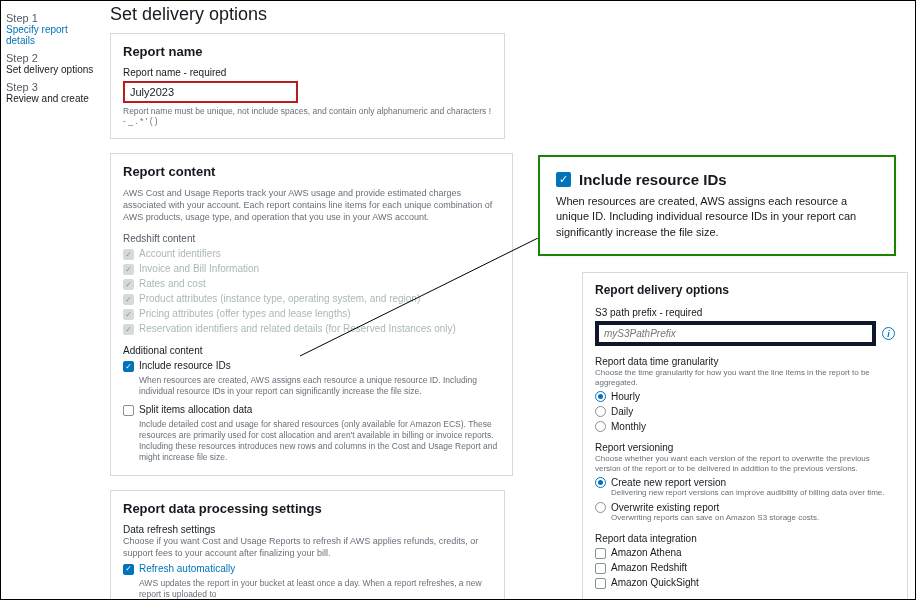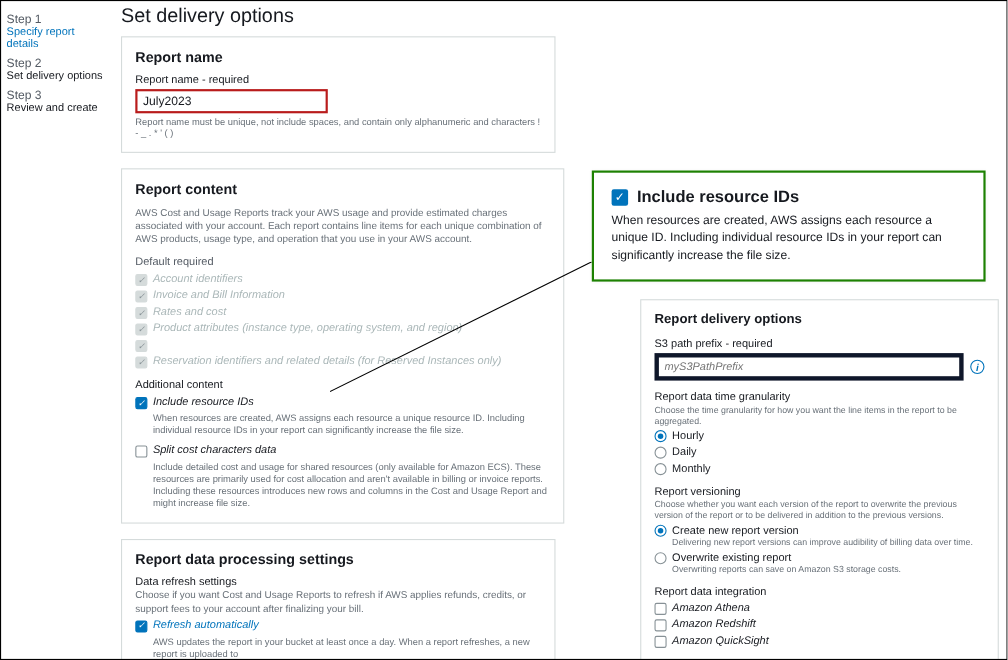--- a/index.html
+++ b/index.html
@@ -41,21 +41,21 @@
   .text-input {
     width: 175px;
     border:2px solid #b91c1c;
     padding:3px 5px;
     font-size:11px;
     color:#16191f;
   }
   .hint { font-size:8.5px; color:#687078; margin-top:3px; }
   .desc { font-size:9px; color:#687078; line-height:1.35; }
   .subhead { font-size:10px; color:#545b64; margin:10px 0 4px 0; }
-  .chk-row { display:flex; align-items:flex-start; gap:5px; margin:3px 0; font-size:10px;font-style:italic; }
+  .chk-row { display:flex; align-items:flex-start; gap:5px; margin:3px 0; font-size:10px; }
   .chk-row.disabled { color:#aab7b8; }
   .chk {
     width:11px; height:11px; border:1px solid #879196; border-radius:2px;
     display:inline-flex; align-items:center; justify-content:center;
     flex-shrink:0; margin-top:1px;
     background:#fff;
   }
   .chk.disabled { border-color:#d5dbdb; background:#f2f3f3; }
   .chk.checked { background:#0073bb; border-color:#0073bb; }
   .chk.checked::after { content:"✓"; color:#fff; font-size:8px; line-height:1; }
@@ -140,57 +140,58 @@
     <div class="panel" style="width:395px">
       <h2>Report name</h2>
       <div class="field-label">Report name - required</div>
       <input class="text-input" value="July2023" style="">
       <div class="hint">Report name must be unique, not include spaces, and contain only alphanumeric and characters ! - _ . * ' ( )</div>
     </div>
 
     <div class="panel" style="width:403px">
       <h2>Report content</h2>
       <div class="desc">AWS Cost and Usage Reports track your AWS usage and provide estimated charges associated with your account. Each report contains line items for each unique combination of AWS products, usage type, and operation that you use in your AWS account.</div>
-      <div class="subhead">Default required</div>
+      <div class="subhead">Redshift content</div>
       <div id="default-list">
           <div class="chk-row disabled">
             <span class="chk disabled checked"></span>
             <span>Account identifiers</span>
           </div>
           <div class="chk-row disabled">
             <span class="chk disabled checked"></span>
             <span>Invoice and Bill Information</span>
           </div>
           <div class="chk-row disabled">
             <span class="chk disabled checked"></span>
             <span>Rates and cost</span>
           </div>
           <div class="chk-row disabled">
             <span class="chk disabled checked"></span>
             <span>Product attributes (instance type, operating system, and region)</span>
           </div>
           <div class="chk-row disabled">
             <span class="chk disabled checked"></span>
+            <span>Pricing attributes (offer types and lease lengths)</span>
           </div>
           <div class="chk-row disabled">
             <span class="chk disabled checked"></span>
             <span>Reservation identifiers and related details (for Reserved Instances only)</span>
           </div>
         </div>
       <div class="subhead" style="color:#16191f">Additional content</div>
 
       <div class="chk-row">
         <span class="chk checked"></span>
         <span>Include resource IDs</span>
       </div>
       <div class="sub-desc">When resources are created, AWS assigns each resource a unique resource ID. Including individual resource IDs in your report can significantly increase the file size.</div>
 
       <div class="chk-row" style="margin-top:6px">
         <span class="chk"></span>
-        <span>Split cost characters data</span>
+        <span>Split items allocation data</span>
       </div>
       <div class="sub-desc">Include detailed cost and usage for shared resources (only available for Amazon ECS). These resources are primarily used for cost allocation and aren't available in billing or invoice reports. Including these resources introduces new rows and columns in the Cost and Usage Report and might increase file size.</div>
     </div>
 
     <div class="panel" style="width:395px">
       <h2>Report data processing settings</h2>
       <div class="rp-sec-title" style="margin-top:6px">Data refresh settings</div>
       <div class="desc">Choose if you want Cost and Usage Reports to refresh if AWS applies refunds, credits, or support fees to your account after finalizing your bill.</div>
       <div class="chk-row" style="margin-top:4px">
         <span class="chk checked"></span>

